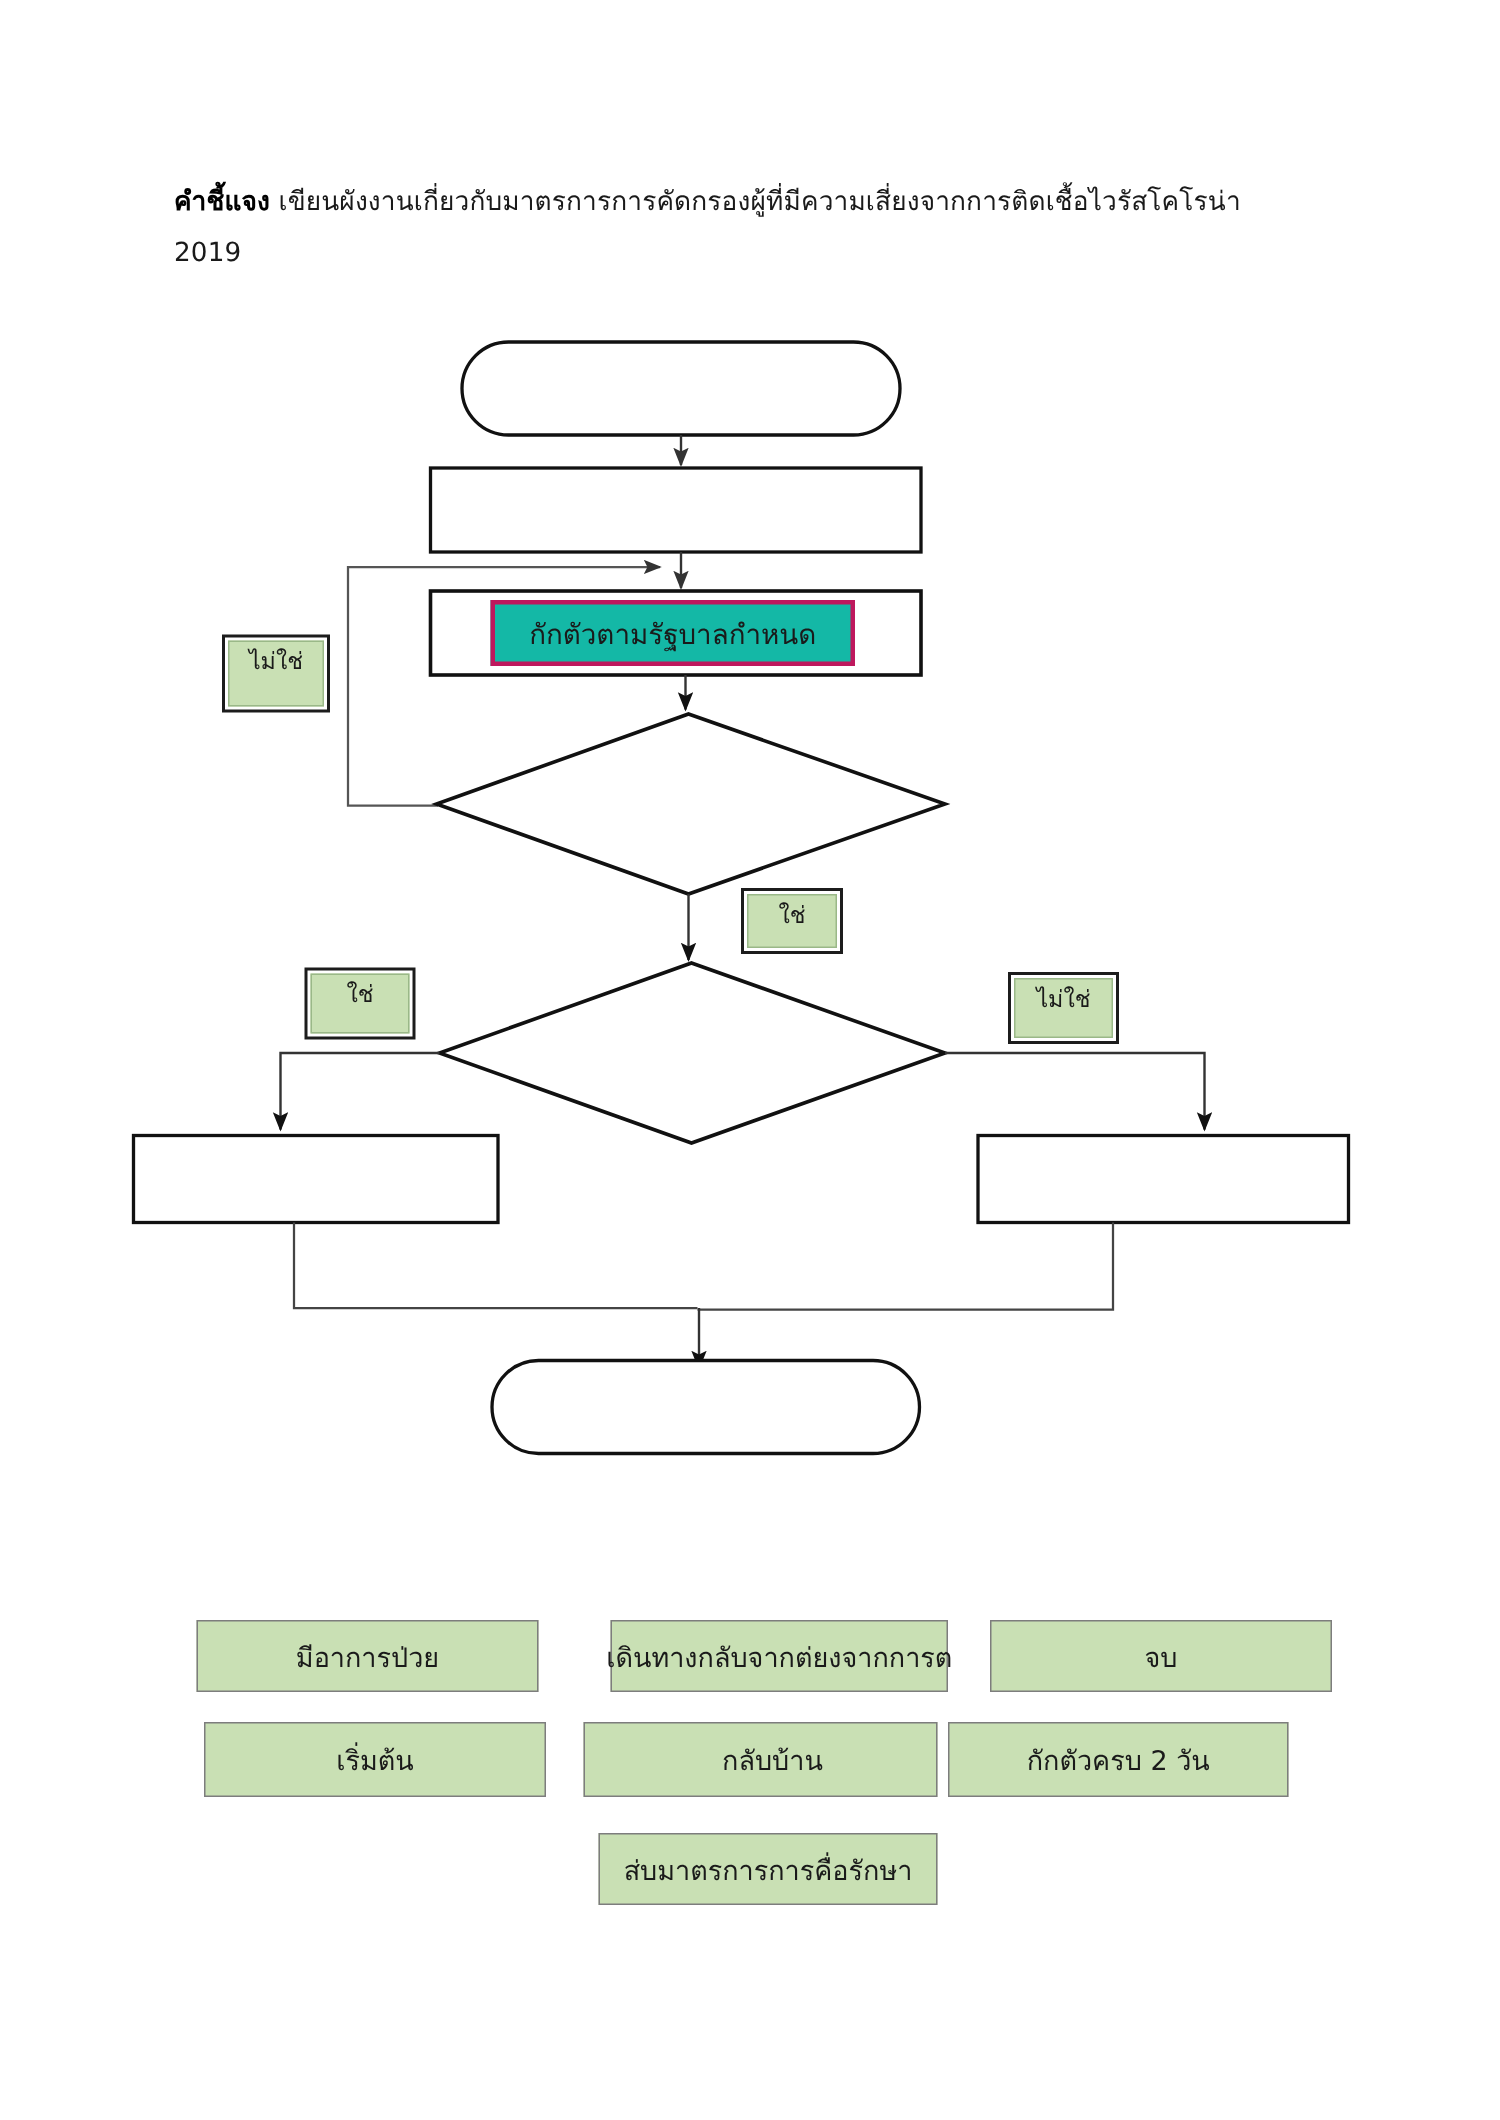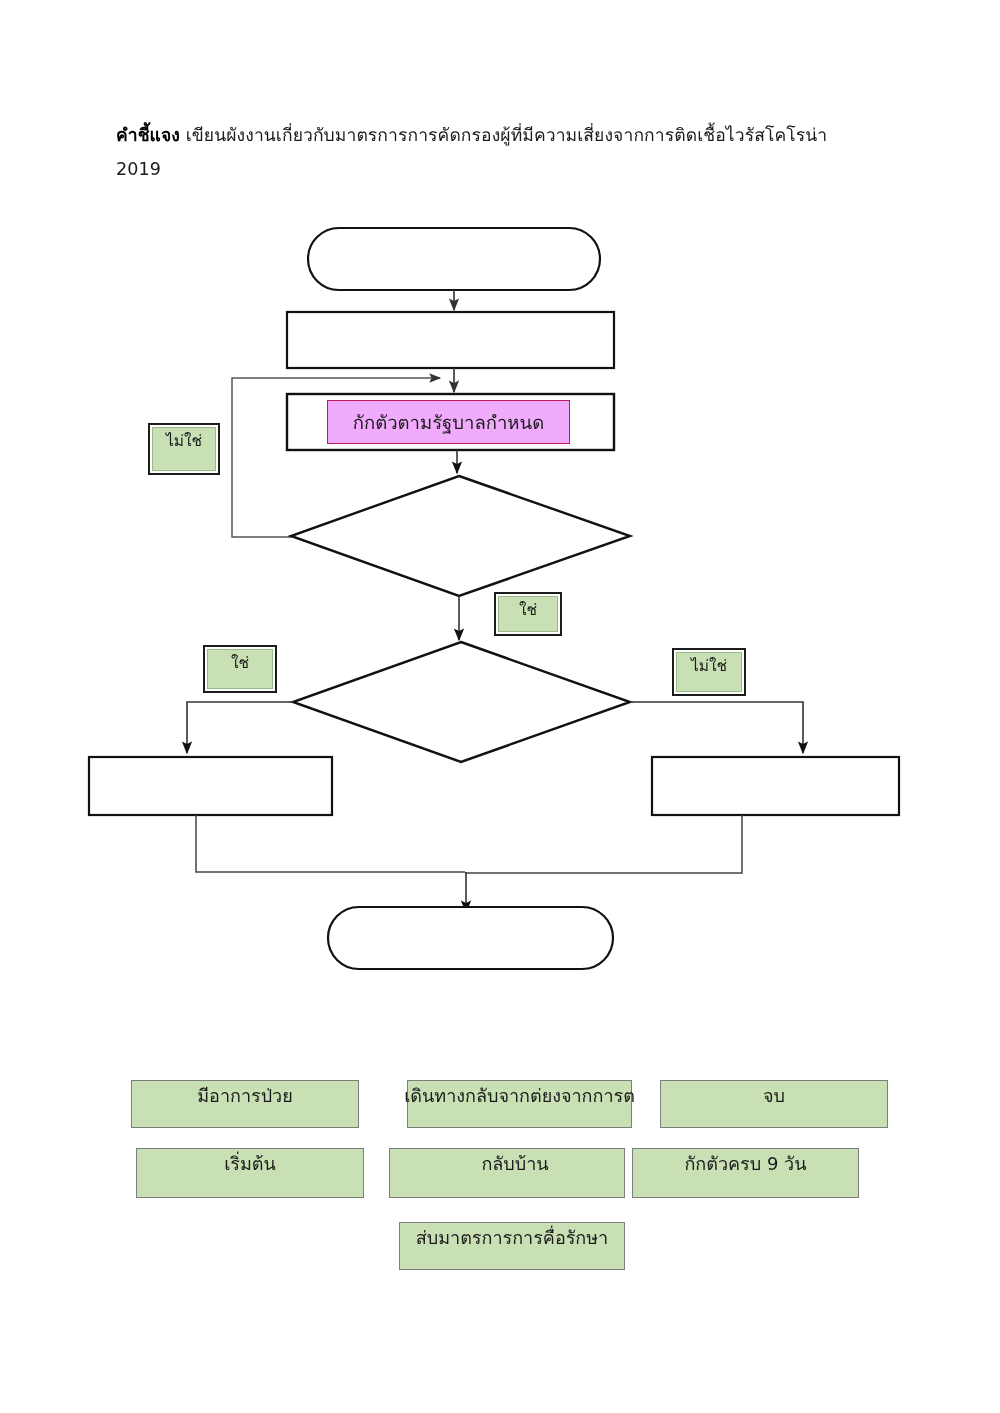--- a/index.html
+++ b/index.html
@@ -42,22 +42,22 @@
     left: 0;
     top: 0;
     width: 1000px;
     height: 1413px;
     pointer-events: none;
   }
 
   
   .answer-chip {
     position: absolute;
-    background: #f0abfc;
-    border: 1px solid #be185d;
+    background: #14b8a6;
+    border: 3px solid #be185d;
     display: flex;
     align-items: center;
     justify-content: center;
     font-size: 18.5px;
     color: #1a1a1a;
     box-sizing: border-box;
     white-space: nowrap;
   }
 
   
@@ -82,21 +82,21 @@
     white-space: nowrap;
   }
 
   
   .bank-item {
     position: absolute;
     box-sizing: border-box;
     background: #c9e0b4;
     border: 1px solid #7d7d7d;
     display: flex;
-    align-items: flex-start;
+    align-items: center;
     justify-content: center;
     font-size: 18px;
     color: #1a1a1a;
     white-space: nowrap;
   }
 
   
   #footer-logo {
     position: absolute;
     left: 694px;
@@ -227,21 +227,21 @@
 
   <div class="bank-item" style="left:660px; top:1080px; width:228px; height:48px;">
     <span>จบ</span>
   </div>
 
   <div class="bank-item" style="left:389px; top:1148px; width:236px; height:50px;padding-left:16px;">
     <span>กลับบ้าน</span>
   </div>
 
   <div class="bank-item" style="left:632px; top:1148px; width:227px; height:50px;">
-    <span>กักตัวครบ 9 วัน</span>
+    <span>กักตัวครบ 2 วัน</span>
   </div>
 
   <div class="bank-item" style="left:399px; top:1222px; width:226px; height:48px;">
     <span>ส่บมาตรการการคื่อรักษา</span>
   </div>
 
   <div id="footer-logo">
     <div id="logo-tiles">
       <span style="background:#4caf50;">L</span>
       <span style="background:#f2c200;">I</span>

